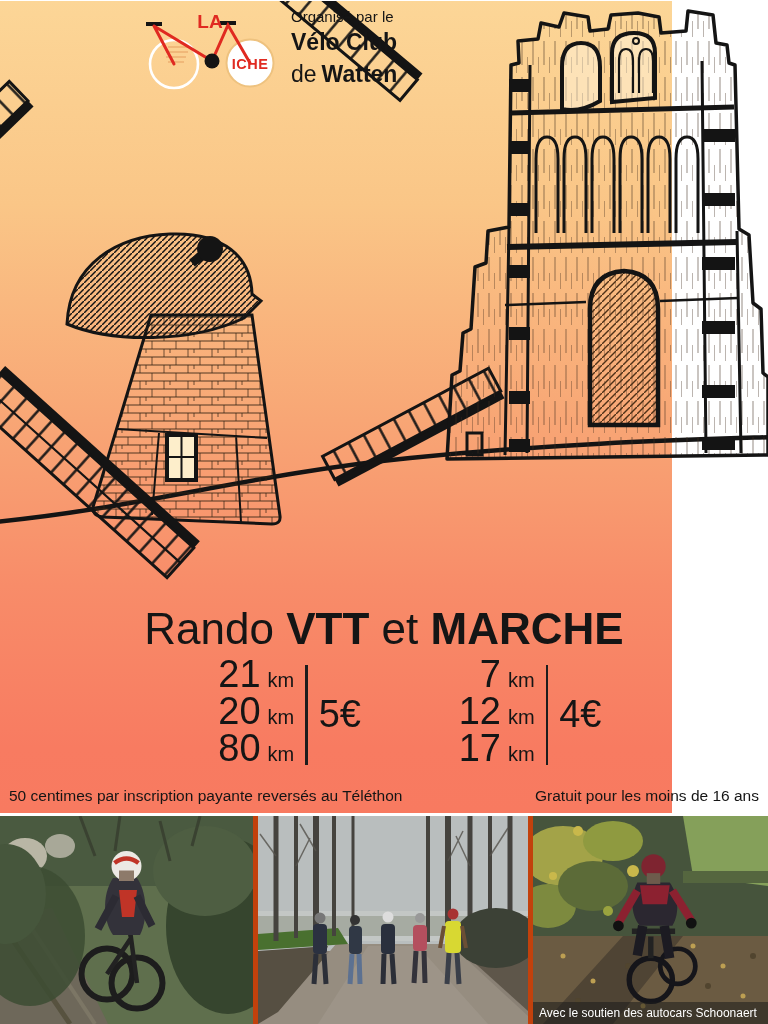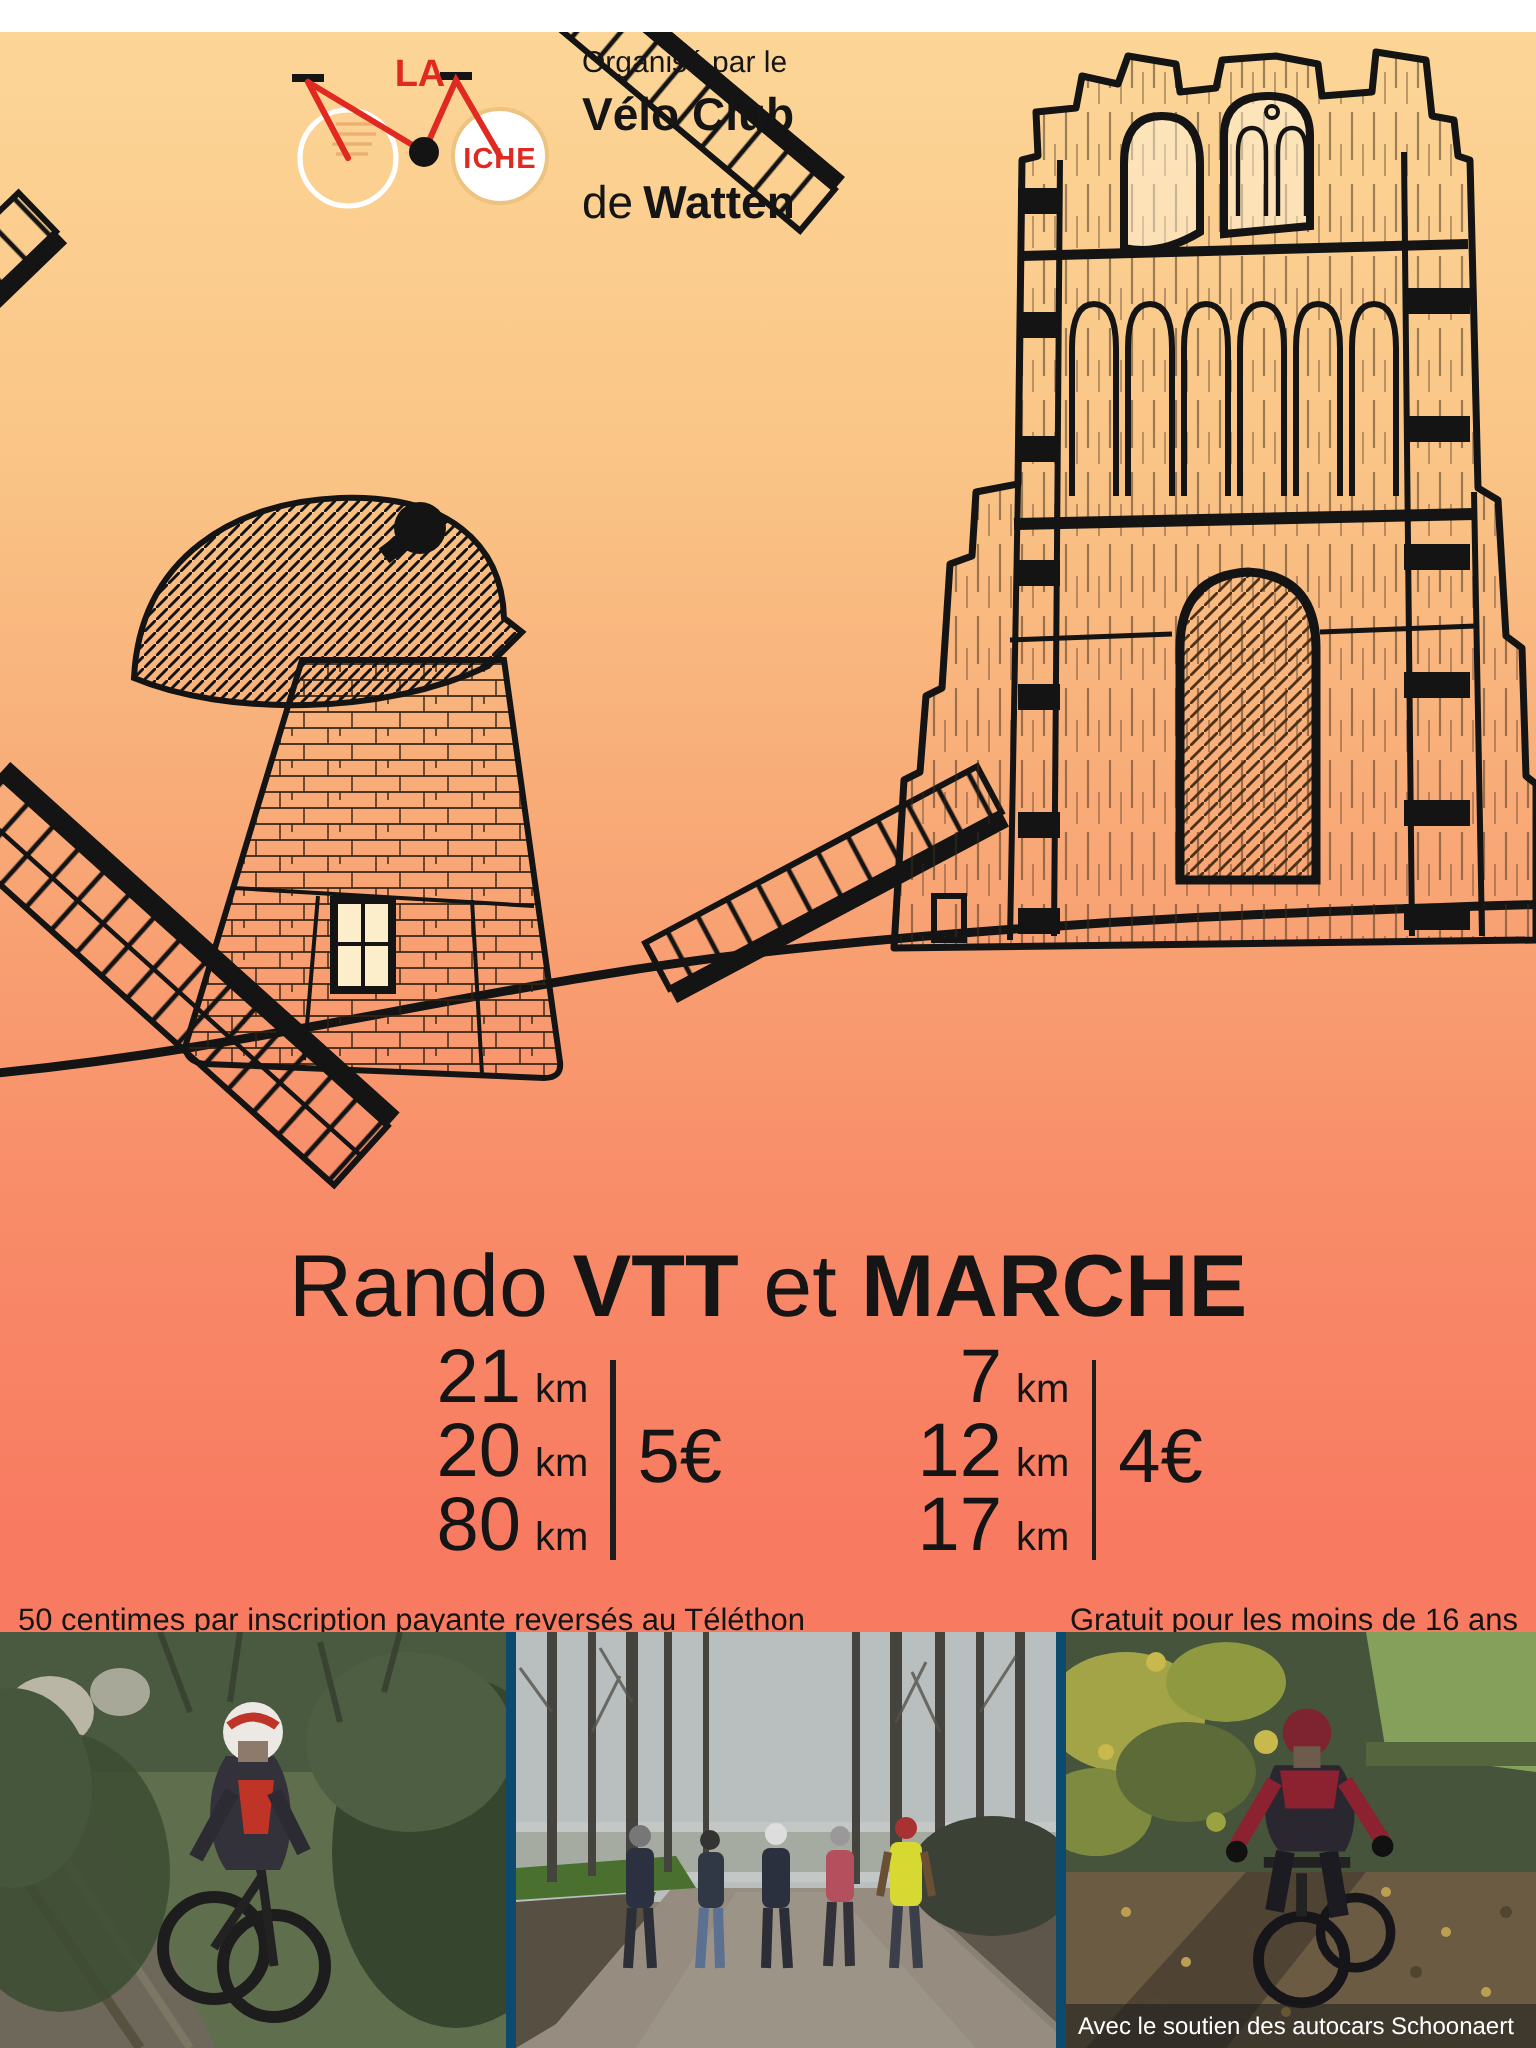--- a/index.html
+++ b/index.html
@@ -1,27 +1,27 @@
 <!DOCTYPE html>
 <html><head>
 <meta charset="utf-8">
 <style>
   html,body{margin:0;padding:0;background:#ffffff;}
   .poster{position:relative;width:768px;height:1024px;overflow:hidden;background:#ffffff;
           font-family:"Liberation Sans", sans-serif;color:#151515;}
-  .art{position:absolute;top:16px;left:0;width:768px;height:812px;
+  .art{position:absolute;top:1px;left:0;width:672px;height:812px;
        background:linear-gradient(180deg,#fcd697 0%,#fac687 25%,#f8a876 50%,#f88c69 72%,#f87b61 92%,#f87a60 100%);}
   .scene{position:absolute;top:0;left:0;}
   
   .logo{position:absolute;left:142px;top:6px;width:150px;height:96px;}
   
   .organizer{position:absolute;left:291px;top:8px;line-height:1.05;}
   .organizer .intro{font-size:15px;}
   .organizer .club{font-size:23px;font-weight:700;margin-top:5px;}
-  .organizer .town-line{font-size:23px;margin-top:20px;}
+  .organizer .town-line{font-size:23px;margin-top:8px;}
   .organizer .town-line b{margin-left:5px;}
   
   .date-block{position:absolute;left:295px;top:164px;width:196px;text-align:center;font-weight:700;}
   .date-day{font-size:60px;line-height:60px;}
   .date-month{font-size:33px;line-height:40px;}
   .date-year{font-size:60px;line-height:62px;letter-spacing:1px;}
   
   .title-wrap{position:absolute;top:503px;left:0;width:768px;text-align:center;}
   .title-main{margin:0;font-size:102px;line-height:96px;font-weight:700;letter-spacing:-1px;color:#ffffff;}
   .edition{position:absolute;right:21px;top:77px;font-size:17px;color:#151515;font-weight:400;}
@@ -34,21 +34,21 @@
   .distances{display:flex;flex-direction:column;}
   .drow{display:flex;align-items:baseline;justify-content:flex-end;line-height:31px;}
   .dnum{font-size:38px;min-width:54px;text-align:right;}
   .dunit{font-size:20px;margin-left:7px;}
   .vbar{width:2.5px;height:100px;background:#1d1d1d;}
   .price{font-size:38px;}
   
   .footer-row{position:absolute;top:786px;left:0;width:768px;display:flex;justify-content:space-between;
               padding:0 9px;box-sizing:border-box;font-size:15.5px;}
   
-  .photos{position:absolute;top:816px;left:0;width:768px;height:208px;display:flex;gap:5px;background:#0c4a6e;}
+  .photos{position:absolute;top:816px;left:0;width:768px;height:208px;display:flex;gap:5px;background:#c2410c;}
   .photo{position:relative;height:208px;overflow:hidden;}
   .p1{width:253px}.p2{width:270px}.p3{width:235px}
   .photo svg{display:block;width:100%;height:100%;}
   .caption{position:absolute;left:0;right:0;bottom:0;background:rgba(28,28,28,0.55);color:#ffffff;
            font-size:12px;line-height:22px;padding:0 6px;white-space:nowrap;}
 </style>
 </head>
 <body>
 
 <div class="poster">

